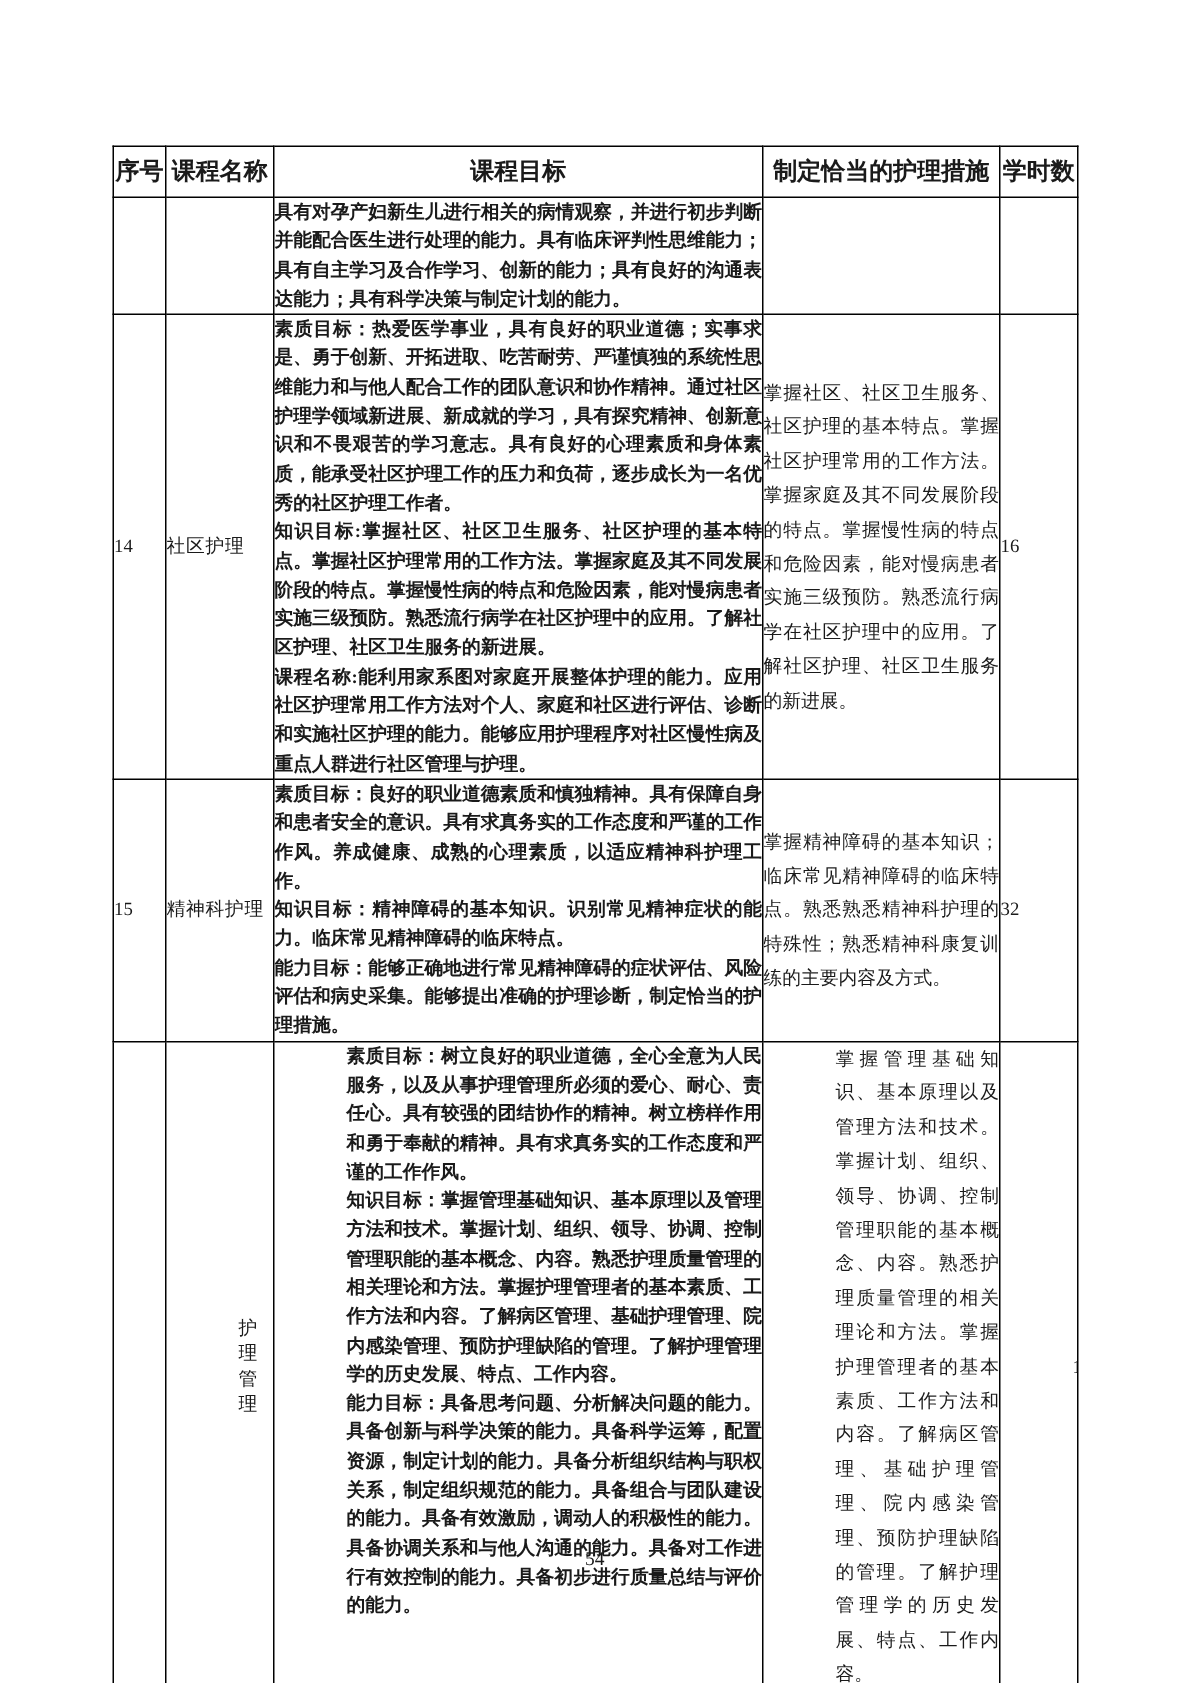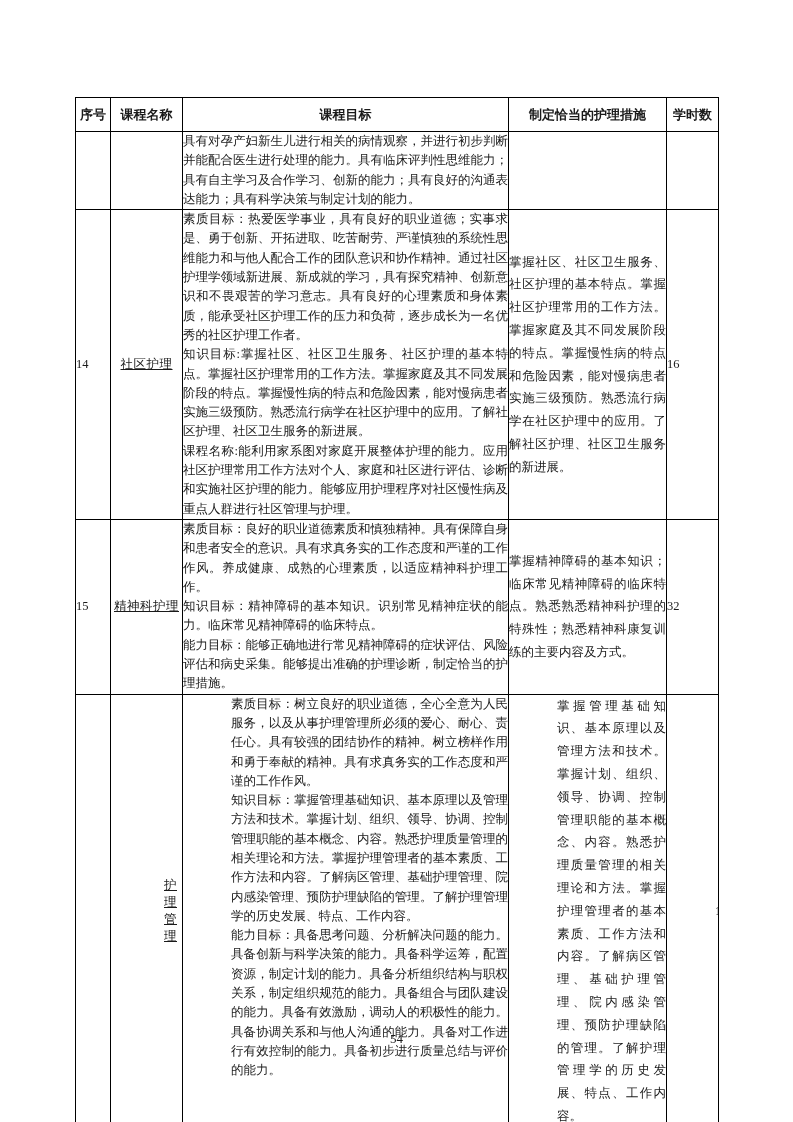--- a/index.html
+++ b/index.html
@@ -30,48 +30,48 @@
     overflow: hidden;
   }
   col.c-seq   { width: 35px; }
   col.c-name  { width: 72px; }
   col.c-obj   { width: 326px; }
   col.c-cont  { width: 158px; }
   col.c-hours { width: 52px; }
 
   thead th {
     height: 33px;
-    font-size: 13px;
+    font-size: 16px;
     font-weight: bold;
     text-align: center;
     vertical-align: middle;
     white-space: nowrap;
   }
   td.cell-seq, td.cell-hours {
     text-align: left;
     vertical-align: middle;
     font-size: 12.5px;
   }
   td.cell-name {
-    text-align: center;
+    text-align: left;
     vertical-align: middle;
     font-size: 12.5px;
     letter-spacing: 0.5px;
-    text-decoration: underline;
   }
   td.cell-obj {
     vertical-align: top;
     padding: 2px 4px 2px 5px;
   }
   td.cell-obj p {
     margin: 0;
     font-size: 12.5px;
     line-height: 19.3px;
     text-align: justify;
     text-justify: inter-ideograph;
+    font-weight: bold;
   }
   td.cell-cont {
     vertical-align: middle;
     padding: 2px 4px 2px 5px;
   }
   td.cell-cont p {
     margin: 0;
     font-size: 12.5px;
     line-height: 22.8px;
     text-align: justify;

